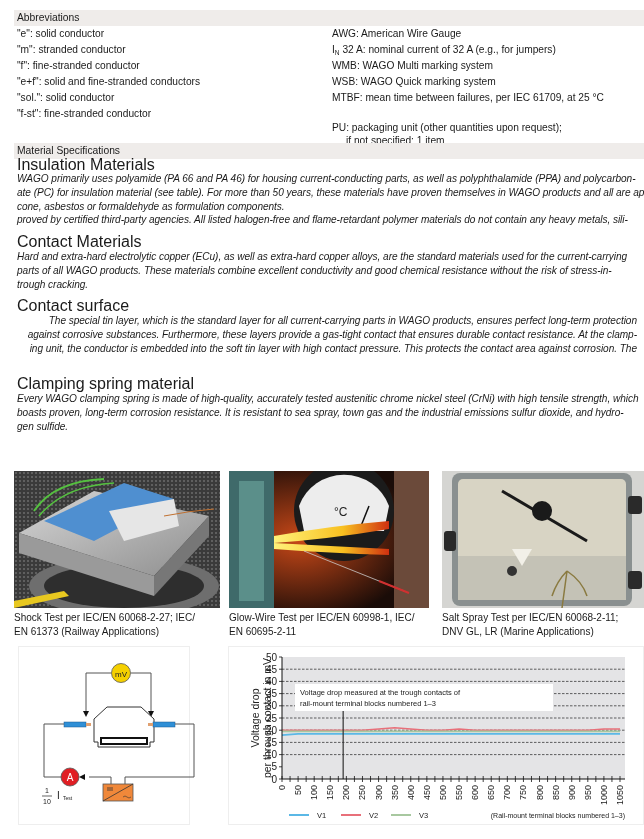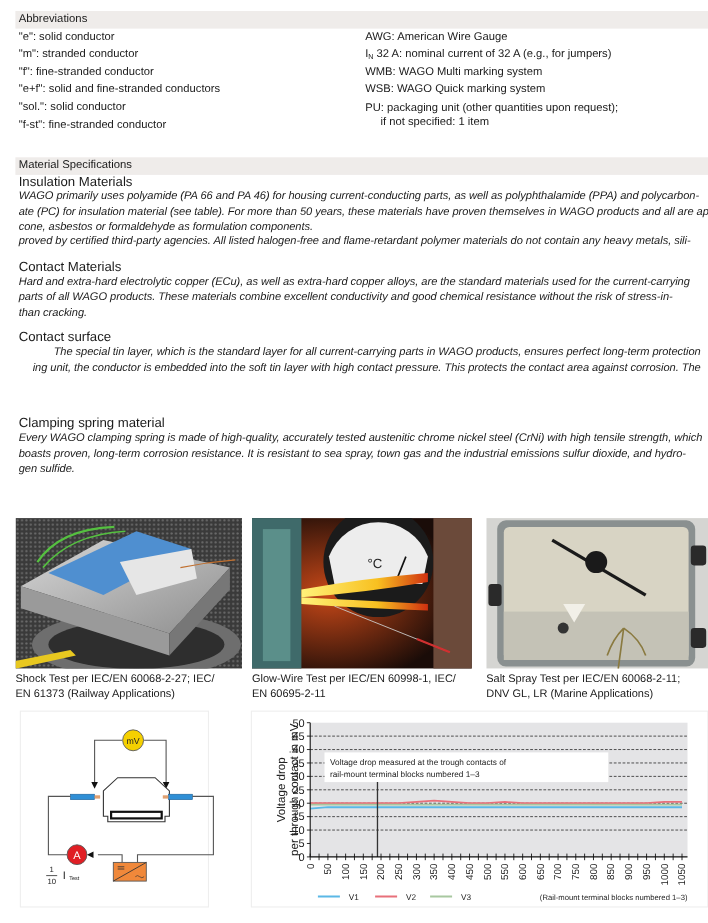--- a/index.html
+++ b/index.html
@@ -6,21 +6,21 @@
   html, body { width: 644px; height: 839px; background: #ffffff; overflow: hidden; }
   body { font-family: "Liberation Sans", sans-serif; color: #1a1a1a; font-size: 10.2px; line-height: 14px; position: relative; }
 
   .section-bar { position: absolute; left: 14px; width: 630px; height: 16px; background: #efecea; font-size: 10.3px; line-height: 16px; padding-left: 3px; color: #1a1a1a; }
   .abbr-col { position: absolute; top: 26px; }
   .abbr-col div { height: 16px; line-height: 16px; white-space: nowrap; font-size: 10.2px; }
   .abbr-left { left: 17px; }
   .abbr-right { left: 332px; }
   .abbr-right .indent { padding-left: 14px; }
   sub.n { font-size: 6.5px; vertical-align: -2px; }
-  .subhead { position: absolute; left: 17px; font-size: 12px; line-height: 14px; }
+  .subhead { position: absolute; left: 17px; font-size: 16px; line-height: 14px; }
   .para { position: absolute; left: 17px; width: 620px; font-size: 10.1px; line-height: 13.8px; letter-spacing: -0.05px; }
   .para span { display: block; white-space: nowrap; font-style: italic; }
 
   .photo { position: absolute; top: 471px; height: 137px; overflow: hidden; }
   .photo svg { width: 100%; height: 100%; display: block; }
   .caption { position: absolute; top: 575px; font-size: 10px; line-height: 14px; white-space: nowrap; margin-top: 36px; }
 
   .panel { position: absolute; top: 646px; height: 179px; background: #fff; border: 1px solid #eeeeee; }
 </style>
 </head>
@@ -35,44 +35,46 @@
   <div>"e+f": solid and fine-stranded conductors</div>
   <div>"sol.": solid conductor</div>
   <div>"f-st": fine-stranded conductor</div>
 </div>
 
 <div class="abbr-col abbr-right">
   <div>AWG: American Wire Gauge</div>
   <div><span>I</span><sub class="n">N</sub><span> 32 A: nominal current of 32 A (e.g., for jumpers)</span></div>
   <div>WMB: WAGO Multi marking system</div>
   <div>WSB: WAGO Quick marking system</div>
-  <div style="height:13px;line-height:13px;margin-top:2px;">PU: packaging unit (other quantities upon request);</div>
+  <div>MTBF: mean time between failures, per IEC 61709, at 25 °C</div>
+  <div style="height:13px;line-height:13px;margin-top:15px;">PU: packaging unit (other quantities upon request);</div>
   <div class="indent" style="height:13px;line-height:13px;">if not specified: 1 item</div>
 </div>
 
 <div class="section-bar" style="top:143px;">Material Specifications</div>
 
 <div class="subhead" style="top:158px;">Insulation Materials</div>
 <div class="para" style="top:172px;">
   <span>WAGO primarily uses polyamide (PA 66 and PA 46) for housing current-conducting parts, as well as polyphthalamide (PPA) and polycarbon-</span>
   <span>ate (PC) for insulation material (see table). For more than 50 years, these materials have proven themselves in WAGO products and all are ap-</span>
   <span>cone, asbestos or formaldehyde as formulation components.</span>
   <span>proved by certified third-party agencies. All listed halogen-free and flame-retardant polymer materials do not contain any heavy metals, sili-</span>
 </div>
 
 <div class="subhead" style="top:235px;">Contact Materials</div>
 <div class="para" style="top:250px;">
   <span>Hard and extra-hard electrolytic copper (ECu), as well as extra-hard copper alloys, are the standard materials used for the current-carrying</span>
   <span>parts of all WAGO products. These materials combine excellent conductivity and good chemical resistance without the risk of stress-in-</span>
-  <span>than cracking.</span>
+  <span>trough cracking.</span>
 </div>
 
 <div class="subhead" style="top:299px;">Contact surface</div>
 <div class="para" style="top:314px;text-align:right;">
   <span>The special tin layer, which is the standard layer for all current-carrying parts in WAGO products, ensures perfect long-term protection</span>
+  <span>against corrosive substances. Furthermore, these layers provide a gas-tight contact that ensures durable contact resistance. At the clamp-</span>
   <span>ing unit, the conductor is embedded into the soft tin layer with high contact pressure. This protects the contact area against corrosion. The</span>
 </div>
 
 <div class="subhead" style="top:377px;">Clamping spring material</div>
 <div class="para" style="top:392px;">
   <span>Every WAGO clamping spring is made of high-quality, accurately tested austenitic chrome nickel steel (CrNi) with high tensile strength, which</span>
   <span>boasts proven, long-term corrosion resistance. It is resistant to sea spray, town gas and the industrial emissions sulfur dioxide, and hydro-</span>
   <span>gen sulfide.</span>
 </div>
 

